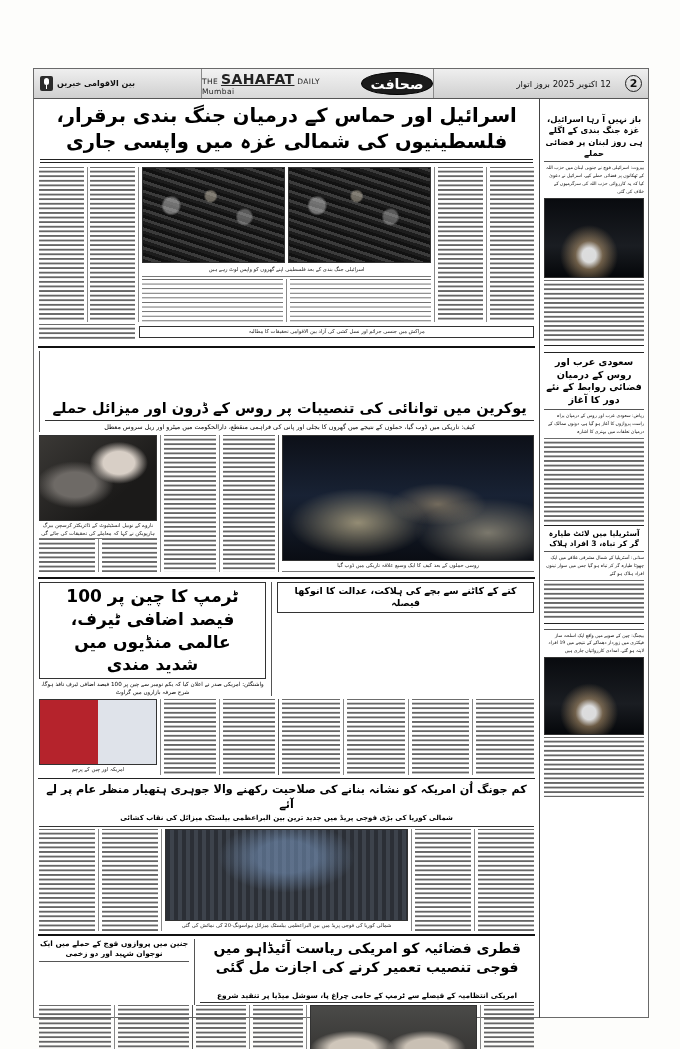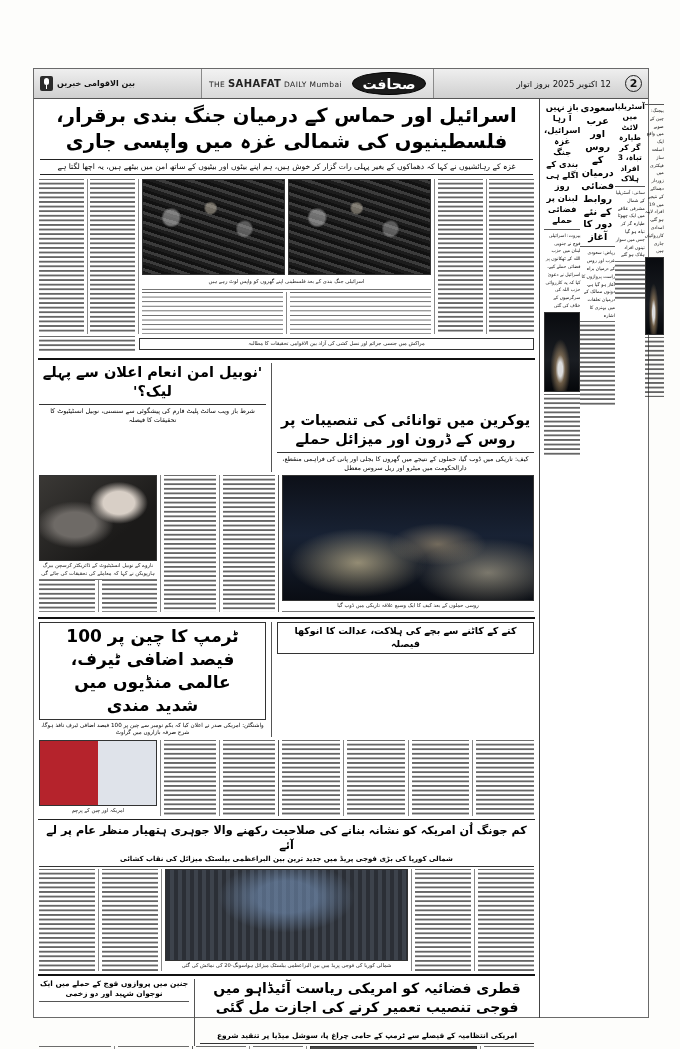--- a/index.html
+++ b/index.html
@@ -31,21 +31,21 @@
   }
   .mh-urdu-sm { font-size:8px; color:#111; direction:rtl; letter-spacing:.5px; white-space:nowrap; font-weight:bold;}
   .mic-ico { width:13px; height:15px; background:#2b2b2b; border-radius:2px; position:relative; flex:0 0 auto;}
   .mic-ico::before{content:"";position:absolute;left:4px;top:2px;width:5px;height:7px;background:#fff;border-radius:3px;}
   .mic-ico::after{content:"";position:absolute;left:6px;top:9px;width:1px;height:4px;background:#fff;}
   .mh-center {
     flex:1; display:flex; align-items:center; justify-content:center; gap:10px;
     position:relative;
   }
   .eng-title { font-size:7.5px; color:#222; letter-spacing:.4px; }
-  .eng-title b { font-size:10px; }
+  .eng-title b { font-size:14px;text-decoration:underline; }
   .logo-oval {
     width:74px; height:23px; border-radius:50%/50%;
     background:#1b1b1b; color:#fff;
     display:flex; align-items:center; justify-content:center;
     font-size:14px; font-weight:bold; direction:rtl;
     border:1.5px solid #000;
   }
   .mh-right {
     width:215px; display:flex; align-items:center; justify-content:flex-end;
     gap:14px; padding-right:6px; border-left:1px solid #8a8a8a;
@@ -147,21 +147,20 @@
     </div>
   </div>
 
   <div style="display:flex; height:919px;">
 
     <div style="width:507px; border-right:1px solid #444; display:flex; flex-direction:column;">
 
       <div style="padding:4px 6px 2px;">
         <div class="hl" style="font-size:19.5px;">اسرائیل اور حماس کے درمیان جنگ بندی برقرار، فلسطینیوں کی شمالی غزہ میں واپسی جاری</div>
         <div style="border-top:1px solid #222; margin:3px 0 2px;"></div>
-        <div class="hl" style="font-size:7.6px; font-weight:normal;">غزہ کے رہائشیوں نے کہا کہ دھماکوں کے بغیر پہلی رات گزار کر خوش ہیں، ہم اپنے بیٹوں اور بیٹیوں کے ساتھ امن میں بیٹھے ہیں، یہ اچھا لگتا ہے</div>
         <div style="border-top:1px solid #222; margin:2px 0 0;"></div>
       </div>
 
       <div style="display:flex; gap:3px; padding:2px 5px 0; height:160px;">
 
         <div style="width:96px; display:flex; gap:3px;">
           <div class="body-txt dense" style="width:46px;height:155px;"></div>
           <div style="width:1px;background:#888;"></div>
           <div class="body-txt dense" style="width:46px;height:155px;"></div>
         </div>
@@ -202,25 +201,20 @@
         <div class="body-txt dense" style="flex:1;"></div>
         <div style="width:1px;background:#888;"></div>
         <div class="body-txt dense" style="flex:1;"></div>
         <div style="width:1px;background:#888;"></div>
         <div class="body-txt dense" style="flex:1;"></div>
       </div>
 
       <div style="border-top:2px solid #111; margin:0 4px;"></div>
 
       <div style="display:flex; padding:3px 5px 0; gap:5px;">
-        <div style="width:227px;">
-          <div class="hl" style="font-size:14.5px;">'نوبیل امن انعام اعلان سے پہلے لیک؟'</div>
-          <div style="border-top:.8px solid #333; margin:2px 0;"></div>
-          <div class="hl" style="font-size:6.4px;font-weight:normal;">شرط باز ویب سائٹ پلیٹ فارم کی پیشگوئی سے سنسنی، نوبیل انسٹیٹیوٹ کا تحقیقات کا فیصلہ</div>
-        </div>
         <div style="width:1px;background:#555;"></div>
         <div style="flex:1;margin-top:48px;">
           <div class="hl" style="font-size:14.5px;">یوکرین میں توانائی کی تنصیبات پر روس کے ڈرون اور میزائل حملے</div>
           <div style="border-top:.8px solid #333; margin:2px 0;"></div>
           <div class="hl" style="font-size:6.4px;font-weight:normal;">کیف: تاریکی میں ڈوب گیا، حملوں کے نتیجے میں گھروں کا بجلی اور پانی کی فراہمی منقطع، دارالحکومت میں میٹرو اور ریل سروس معطل</div>
         </div>
       </div>
 
       <div style="display:flex; padding:3px 5px 0; gap:3px; height:200px;">
 
@@ -354,21 +348,21 @@
           <div class="photo meeting boxed" style="height:96px;"></div>
           <div class="cap">امریکی وزیر دفاع اور قطری ہم منصب کے درمیان ملاقات کا منظر</div>
           <div class="body-txt dense" style="flex:1;"></div>
         </div>
         <div style="width:1px;background:#888;"></div>
         <div class="body-txt dense" style="width:50px;"></div>
       </div>
 
     </div>
 
-    <div style="width:108px; display:flex; flex-direction:row; padding:3px 4px;">
+    <div style="width:108px; display:flex; flex-direction:column; padding:3px 4px;margin-top:12px;">
 
       <div>
         <div class="hl" style="font-size:8.4px;">باز نہیں آ رہا اسرائیل، غزہ جنگ بندی کے اگلے ہی روز لبنان پر فضائی حملے</div>
         <div style="border-top:.7px solid #555;margin:2px 0;"></div>
         <div class="urdu" style="font-size:4.6px;line-height:1.7;">بیروت: اسرائیلی فوج نے جنوبی لبنان میں حزب اللہ کے ٹھکانوں پر فضائی حملے کیے، اسرائیل نے دعویٰ کیا کہ یہ کارروائی حزب اللہ کی سرگرمیوں کے خلاف کی گئی</div>
         <div class="photo fire boxed" style="height:80px;margin-top:2px;"></div>
         <div class="body-txt dense" style="height:62px;margin-top:2px;"></div>
       </div>
 
       <div style="border-top:1.4px solid #222;margin:3px 0;"></div>

